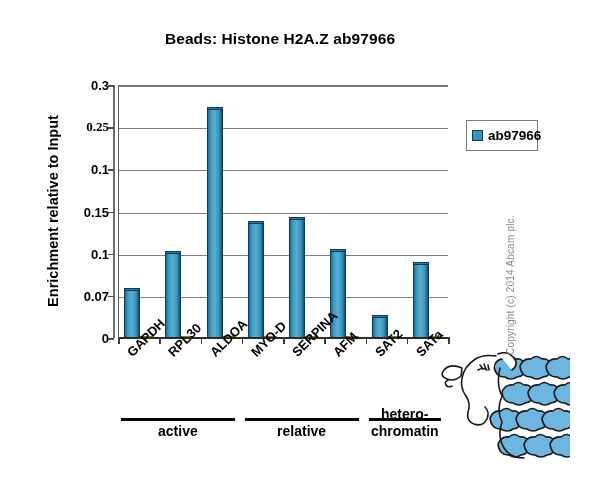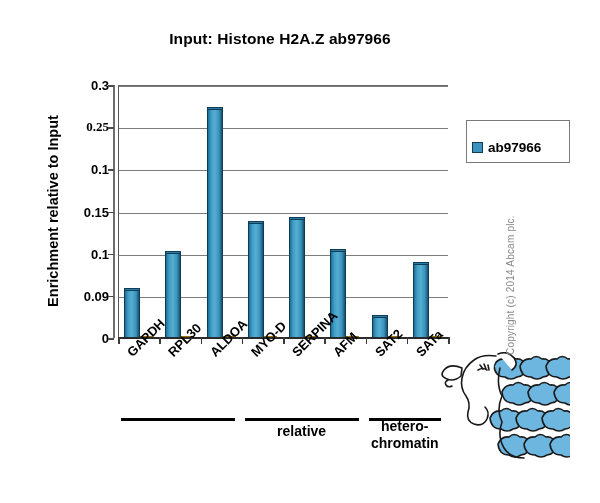--- a/index.html
+++ b/index.html
@@ -176,24 +176,24 @@
     font-weight: bold;
     color: #000000;
     line-height: 17px;
   }
 
   
   #legend {
     position: absolute;
     left: 466px;
     top: 120px;
-    width: 104px;
+    width: 72px;
     border: 1px solid #7a7a7a;
     background: #ffffff;
-    padding: 16px 5px 5px 5px;
+    padding: 4px 5px 5px 5px;
     box-sizing: border-box;
   }
   .legend-row {
     display: flex;
     align-items: center;
     gap: 5px;
     height: 20px;
   }
   .legend-swatch {
     width: 11px;
@@ -229,29 +229,29 @@
     top: 352px;
     width: 132px;
     height: 132px;
   }
 </style>
 </head>
 <body>
 
 <div id="figure">
 
-  <div id="chart-title">Input: Histone H2A.Z ab97966</div>
+  <div id="chart-title">Beads: Histone H2A.Z ab97966</div>
 
   <div id="y-axis-title">Enrichment relative to Input</div>
 
   <div id="y-spine-outer"></div>
 
   <div id="y-tick-labels">
       <div class="y-tick-label" style="top: 338px;">0</div>
-      <div class="y-tick-label" style="top: 295.833px;">0.09</div>
+      <div class="y-tick-label" style="top: 295.833px;">0.07</div>
       <div class="y-tick-label" style="top: 253.667px;">0.1</div>
       <div class="y-tick-label" style="top: 211.5px;">0.15</div>
       <div class="y-tick-label" style="top: 169.333px;">0.1</div>
       <div class="y-tick-label" style="top: 127.167px; font-family: Liberation Serif, serif;">0.25</div>
       <div class="y-tick-label" style="top: 85px;">0.3</div>
     </div>
 
   <div id="plot-area">
       <div class="gridline" style="top: 210.833px;"></div>
       <div class="gridline" style="top: 168.667px;"></div>
@@ -391,17 +391,18 @@
     <div class="x-tick-mark" style="left: 283px;"></div>
     <div class="x-label" style="left: 289px; top: 349px;">SERPINA</div>
     <div class="x-tick-mark" style="left: 324.25px;"></div>
     <div class="x-label" style="left: 330.25px; top: 349px;">AFM</div>
     <div class="x-tick-mark" style="left: 365.5px;"></div>
     <div class="x-label" style="left: 371.5px; top: 349px;">SAT2</div>
     <div class="x-tick-mark" style="left: 406.75px;"></div>
     <div class="x-label" style="left: 412.75px; top: 349px;">SATa</div>
     <div class="x-tick-mark" style="left: 448px;"></div>
     <div class="group-rule" style="left: 121px; width: 113.75px; top: 418px;"></div>
+    <div class="group-label" style="left: 121px; width: 113.75px; top: 423px;">active</div>
     <div class="group-rule" style="left: 244.75px; width: 113.75px; top: 418px;"></div>
     <div class="group-label" style="left: 244.75px; width: 113.75px; top: 423px;">relative</div>
     <div class="group-rule" style="left: 368.5px; width: 72.5px; top: 418px;"></div>
-    <div class="group-label" style="left: 368.5px; width: 72.5px; top: 418px;">hetero-<br>chromatin</div>
+    <div class="group-label" style="left: 368.5px; width: 72.5px; top: 406px;">hetero-<br>chromatin</div>
   </div>
 
 </body></html>

